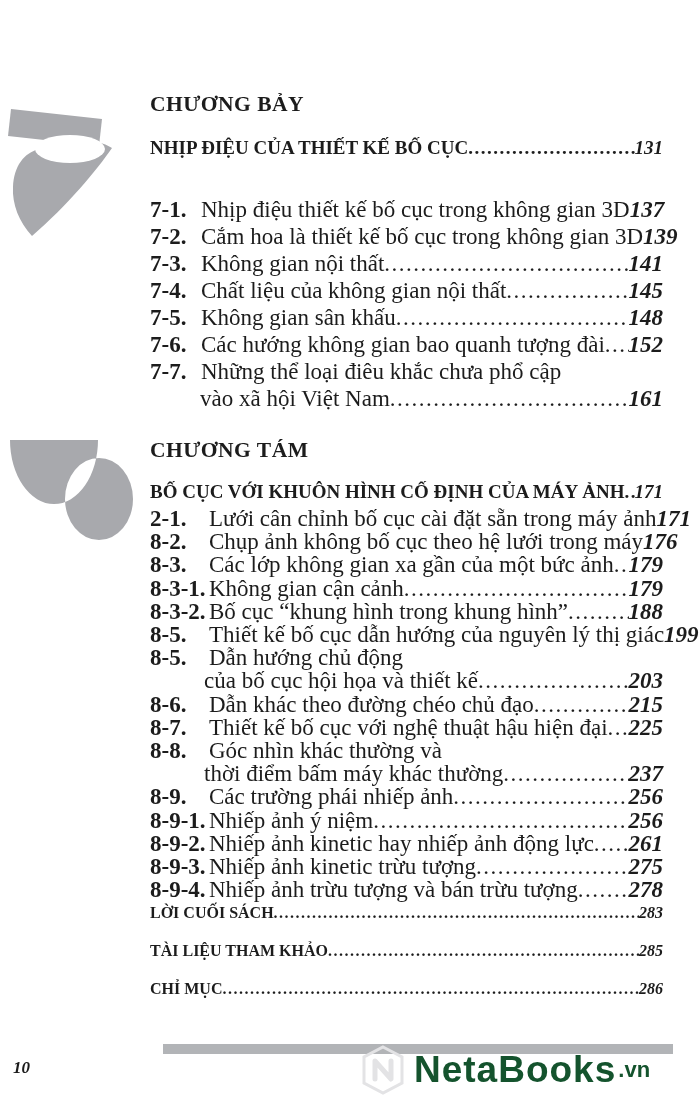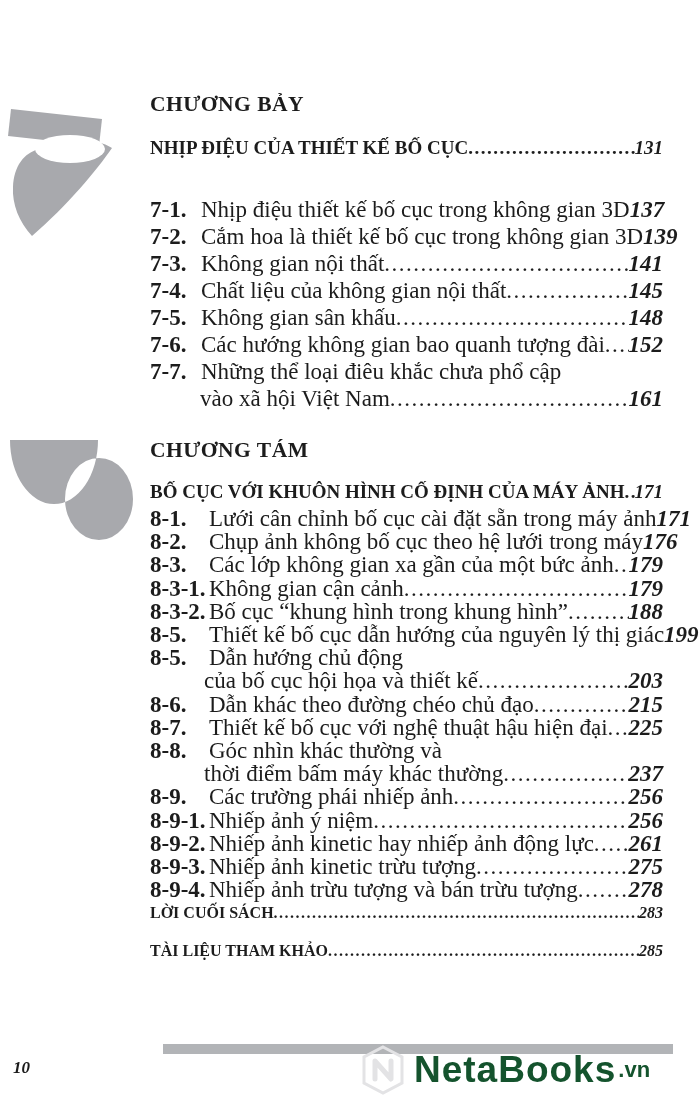--- a/index.html
+++ b/index.html
@@ -145,21 +145,21 @@
   <div class="chap-heading c8">CHƯƠNG TÁM</div>
   <div class="chap-title-row title8">
     <span class="ttl">BỐ CỤC VỚI KHUÔN HÌNH CỐ ĐỊNH CỦA MÁY ẢNH</span>
     <span class="leader"></span>
     <span class="pg">171</span>
   </div>
 
   <div class="toc ch8">
 
       <div class="toc-row">
-        <span class="num">8-1.</span>
+        <span class="num">2-1.</span>
         <span class="txt">Lưới cân chỉnh bố cục cài đặt sẵn trong máy ảnh</span>
         <span class="leader"></span>
         <span class="pg">171</span>
       </div>
 
       <div class="toc-row">
         <span class="num">8-2.</span>
         <span class="txt">Chụp ảnh không bố cục theo hệ lưới trong máy</span>
         <span class="leader"></span>
         <span class="pg">176</span>
@@ -274,20 +274,25 @@
   <div class="backmatter">
     <div class="bm-row">
       <span class="ttl">LỜI CUỐI SÁCH</span>
       <span class="leader"></span>
       <span class="pg">283</span>
     </div>
     <div class="bm-row">
       <span class="ttl">TÀI LIỆU THAM KHẢO</span>
       <span class="leader"></span>
       <span class="pg">285</span>
+    </div>
+    <div class="bm-row">
+      <span class="ttl">CHỈ MỤC</span>
+      <span class="leader"></span>
+      <span class="pg">286</span>
     </div>
   </div>
 
 </div>
 
 <div class="footer-bar"></div>
 <div class="page-number">10</div>
 
 <div class="watermark">
   <svg width="46" height="52" viewBox="0 0 46 52">

